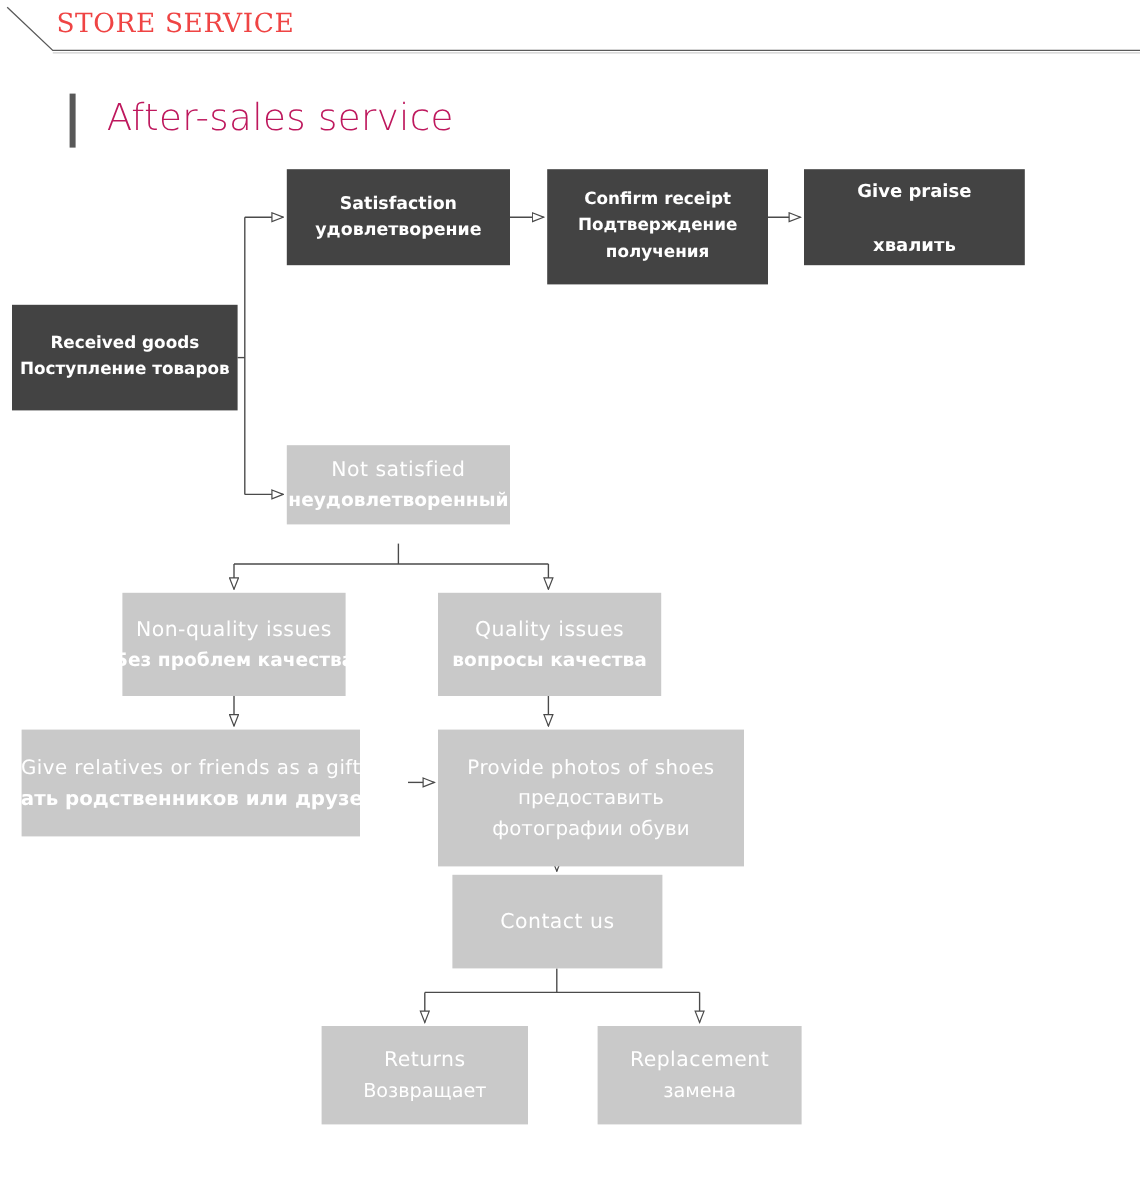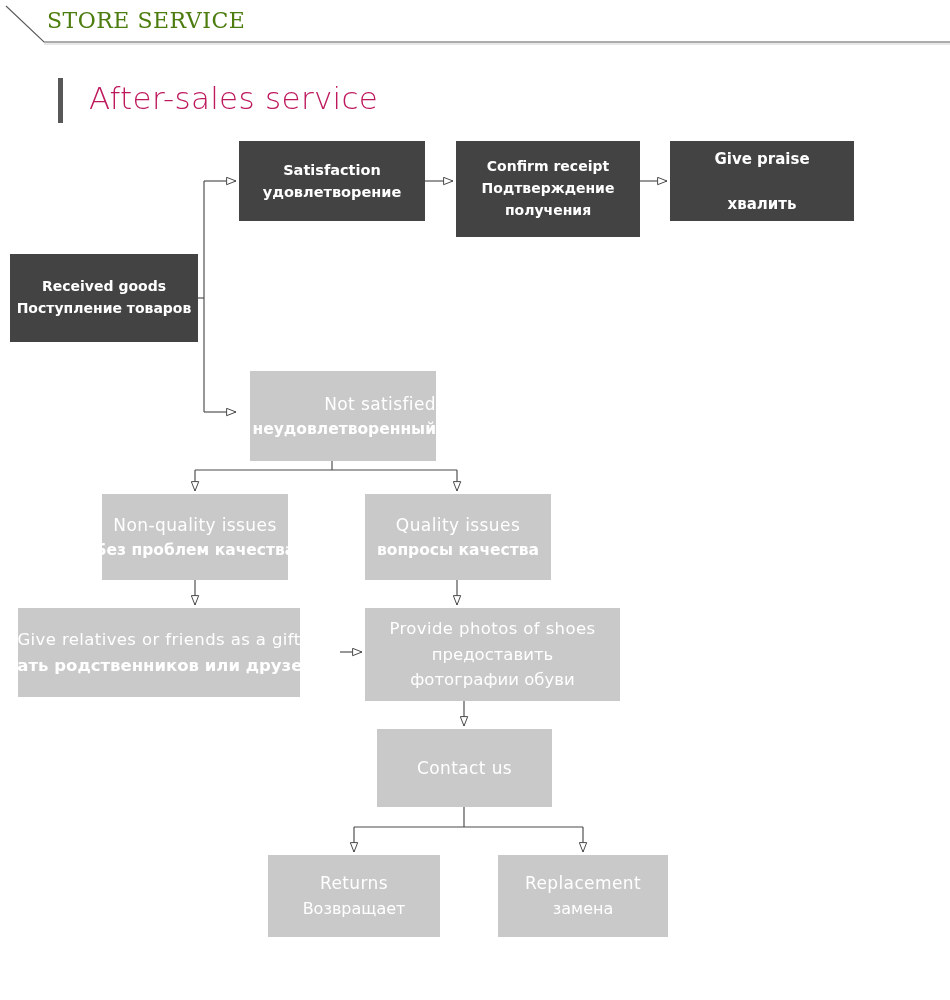--- a/index.html
+++ b/index.html
@@ -21,21 +21,21 @@
     position: absolute;
     left: 0; top: 0;
     width: 950px; height: 48px;
   }
   .store-header-title {
     position: absolute;
     left: 47px; top: 8px;
     font-family: "DejaVu Serif", "Liberation Serif", serif;
     font-size: 22px;
     letter-spacing: 0.5px;
-    color: #4d7c0f;
+    color: #ef4444;
     white-space: nowrap;
   }
   .store-header-rule {
     position: absolute;
     left: 0; top: 0;
     width: 950px; height: 48px;
     pointer-events: none;
   }
 
   
@@ -87,27 +87,27 @@
   .node.light .ln-ru { font-weight: bold; font-size: 15.5px; }
 
   
   #node-received    { left: 10px;  top: 254px; width: 188px; height: 88px; }
   #node-received .ln { font-size: 14px; }
   #node-satisfaction{ left: 239px; top: 141px; width: 186px; height: 80px; }
   #node-confirm     { left: 456px; top: 141px; width: 184px; height: 96px; }
   #node-confirm .ln { font-size: 14px; }
   #node-praise      { left: 670px; top: 141px; width: 184px; height: 80px; gap: 15px; }
   #node-praise .ln  { font-size: 15px; line-height: 2.0; }
-  #node-notsat      { left: 250px; top: 371px; width: 186px; height: 90px; align-items: flex-end; }
+  #node-notsat      { left: 239px; top: 371px; width: 186px; height: 66px; }
   #node-nonquality  { left: 102px; top: 494px; width: 186px; height: 86px; }
   #node-quality     { left: 365px; top: 494px; width: 186px; height: 86px; }
   #node-gift        { left: 18px;  top: 608px; width: 282px; height: 89px; }
   #node-gift .ln-en { font-size: 16.5px; }
   #node-gift .ln-ru { font-size: 16.5px; }
-  #node-photos      { left: 365px; top: 608px; width: 255px; height: 93px; }
+  #node-photos      { left: 365px; top: 608px; width: 255px; height: 114px; }
   #node-photos .ln-en { font-size: 16.5px; }
   #node-photos .ln-ru { font-size: 16.5px; font-weight: normal; }
   #node-contact     { left: 377px; top: 729px; width: 175px; height: 78px; }
   #node-contact .ln-en { font-size: 17px; }
   #node-contact .ln-ru { font-size: 16px; font-weight: normal; }
   #node-returns     { left: 268px; top: 855px; width: 172px; height: 82px; }
   #node-returns .ln-en { font-size: 17px; }
   #node-returns .ln-ru { font-size: 16px; font-weight: normal; }
   #node-replacement { left: 498px; top: 855px; width: 170px; height: 82px; }
   #node-replacement .ln-en { font-size: 17px; }

